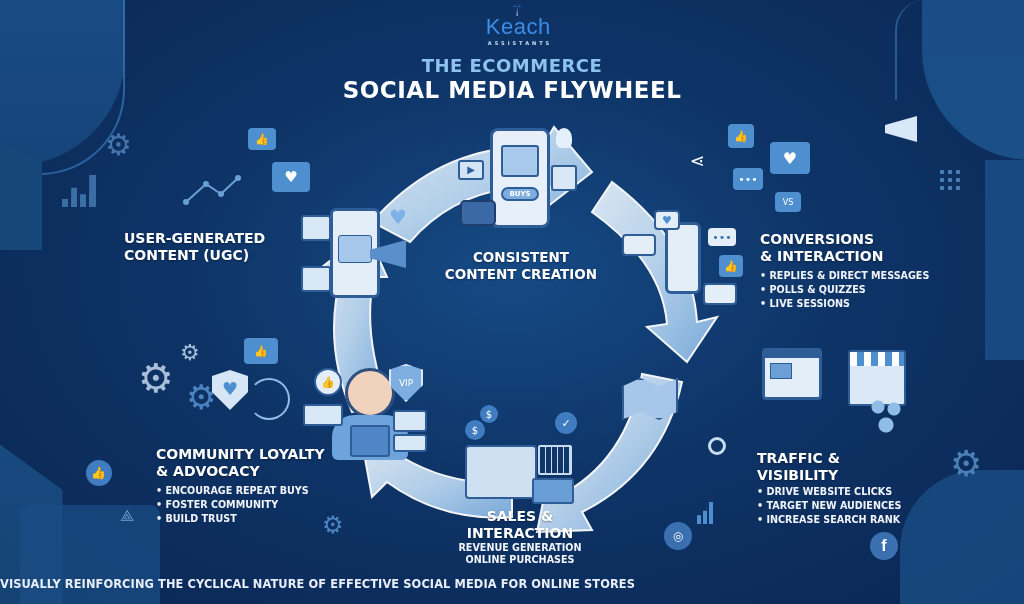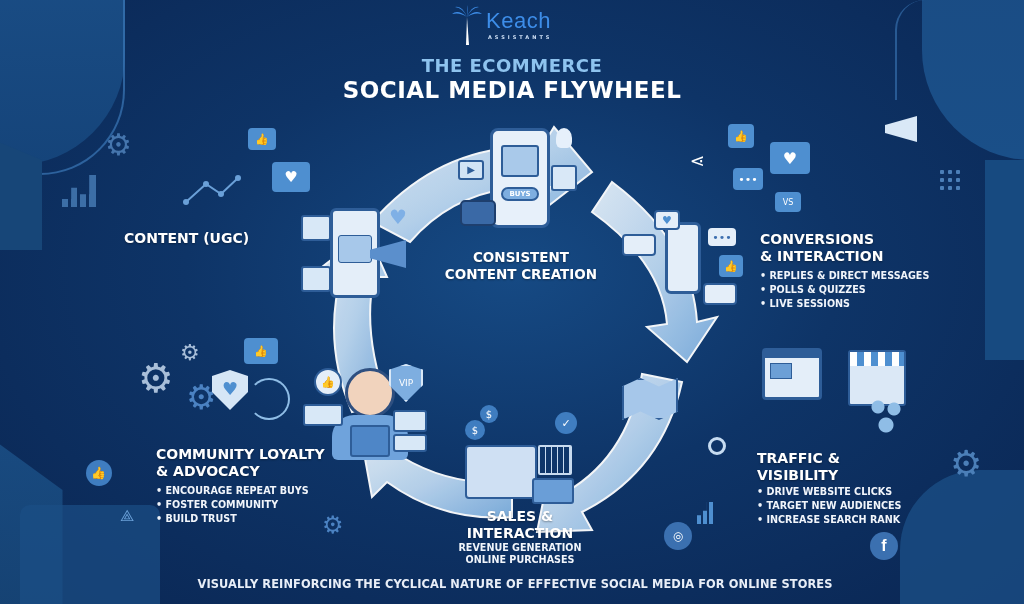--- a/index.html
+++ b/index.html
@@ -16,21 +16,21 @@
   .shape-tl-line { left: 40px; top: -10px; width: 85px; height: 185px; border-right: 2px solid #3b78b8; border-bottom: 2px solid #3b78b8; border-radius: 0 0 110px 0; opacity: .7; }
   .shape-l-hex { left: -30px; top: 130px; width: 72px; height: 120px; background: #174678; clip-path: polygon(0 0, 100% 25%, 100% 100%, 0 100%); }
   .shape-bl { left: -20px; top: 430px; width: 150px; height: 200px; background: linear-gradient(180deg,#1b5087,#174677); clip-path: polygon(0 0, 55% 30%, 55% 100%, 0 100%); opacity:.85;}
   .shape-bl2 { left: 20px; top: 505px; width: 140px; height: 110px; background: #1b4f86; border-radius: 10px 10px 0 0; opacity:.7;}
   .shape-tr { left: 922px; top: -30px; width: 140px; height: 190px; background: linear-gradient(180deg,#1a4c84,#1a4f88); border-radius: 0 0 0 110px; }
   .shape-tr-line { left: 895px; top: 0; width: 30px; height: 100px; border-left: 2px solid #3b78b8; border-radius: 30px 0 0 0; opacity: .6;}
   .shape-r { left: 985px; top: 160px; width: 60px; height: 200px; background: #174a80; }
   .shape-br { left: 900px; top: 470px; width: 160px; height: 150px; background: #1a4d85; border-radius: 80px 0 0 0; opacity:.8;}
 
   
-  .logo { left: 452px; top: 4px; width: 130px; height: 42px; display:flex; align-items:center; }
+  .logo { left: 452px; top: 4px; width: 130px; height: 42px; display:flex; align-items:center;flex-direction:column; }
   .logo-brand { font-family: "Liberation Sans", sans-serif; font-size: 22px; color: #3d8de8; font-weight: 400; letter-spacing: .5px; line-height: 1; margin-left: 4px;}
   .logo-sub { font-size: 5px; letter-spacing: 3px; color: #cfe0f5; font-weight: bold; margin-left: 6px; margin-top: 2px;}
   .title-top { left: 0; width: 1024px; top: 55px; text-align: center; font-family: "DejaVu Sans", sans-serif; font-weight: bold; font-size: 18px; color: #8ec3ee; letter-spacing: .5px; }
   .title-main { left: 0; width: 1024px; top: 77px; text-align: center; font-family: "DejaVu Sans", sans-serif; font-weight: bold; font-size: 23px; color: #ffffff; letter-spacing: .5px; }
 
   
   .ring { left: 292px; top: 112px; width: 440px; height: 440px; }
 
   .section-title { font-family: "DejaVu Sans", sans-serif; font-weight: bold; font-size: 14px; line-height: 17px; color: #fff; text-shadow: 0 1px 2px rgba(0,0,0,.35); }
   .bullets { list-style: none; margin-top: 4px; }
@@ -40,21 +40,21 @@
   .sec-ugc { left: 124px; top: 230px; }
   .sec-content { left: 436px; top: 249px; text-align: center; width: 170px; }
   .sec-content .section-title { font-size: 13.5px; }
   .sec-content .bullets { text-align: left; margin-left: 18px; }
   .sec-engage { left: 760px; top: 231px; }
   .sec-traffic { left: 757px; top: 450px; }
   .sec-loyalty { left: 156px; top: 446px; }
   .sec-sales { left: 440px; top: 508px; width: 160px; text-align: center; }
   .sec-sales .sub { font-family: "DejaVu Sans", sans-serif; font-weight: bold; font-size: 9.6px; line-height: 12px; color: #f1f5fb; }
 
-  .footer { left: 0; width: 1024px; top: 577px; text-align: center; font-family: "DejaVu Sans", sans-serif; font-weight: bold; font-size: 11.4px; color: #e8eef7; letter-spacing: .1px; padding-left: 6px; }
+  .footer { left: 0; width: 1024px; top: 577px; font-family: "DejaVu Sans", sans-serif; font-weight: bold; font-size: 11.4px; color: #e8eef7; letter-spacing: .1px; }
 
   .bubble { position: absolute; background: #4e8fd0; border-radius: 4px; display:flex; align-items:center; justify-content:center; color:#fff; font-size: 11px; }
   .circle-ic { position:absolute; border-radius:50%; background:#3f7dc0; display:flex; align-items:center; justify-content:center; color:#fff; font-size: 12px; }
 </style>
 </head>
 <body>
 
 <div class="bg-shape shape-tl"></div>
 <div class="bg-shape shape-tl-line"></div>
 <div class="bg-shape shape-l-hex"></div>
@@ -180,20 +180,21 @@
 <div class="abs circle-ic" style="left:86px;top:460px;width:26px;height:26px;">👍</div>
 <div class="abs" style="left:120px;top:506px;color:#6aa0d8;font-size:16px;">⟁</div>
 <div class="abs" style="left:322px;top:513px;color:#4b82c2;font-size:24px;line-height:1;">⚙</div>
 
 <div class="abs" style="left:885px;top:116px;width:32px;height:26px;background:#d9e8f7;clip-path:polygon(0 35%,100% 0,100% 100%,0 65%);"></div>
 <div class="abs" style="left:938px;top:168px;width:24px;height:24px;background:radial-gradient(circle,#4b7fb8 2px,transparent 2.5px) 0 0/8px 8px;"></div>
 <div class="abs" style="left:950px;top:446px;color:#4b7fb8;font-size:36px;line-height:1;">⚙</div>
 <div class="abs circle-ic" style="left:870px;top:532px;width:28px;height:28px;font-weight:bold;font-family:'Liberation Sans',sans-serif;font-size:16px;background:#3b70b0;">f</div>
 
 <div class="abs sec-ugc">
+  <div class="section-title">USER-GENERATED</div>
   <div class="section-title">CONTENT (UGC)</div>
 </div>
 
 <div class="abs sec-content">
   <div class="section-title">CONSISTENT</div>
   <div class="section-title">CONTENT CREATION</div>
 </div>
 
 <div class="abs sec-engage">
   <div class="section-title">CONVERSIONS</div>

